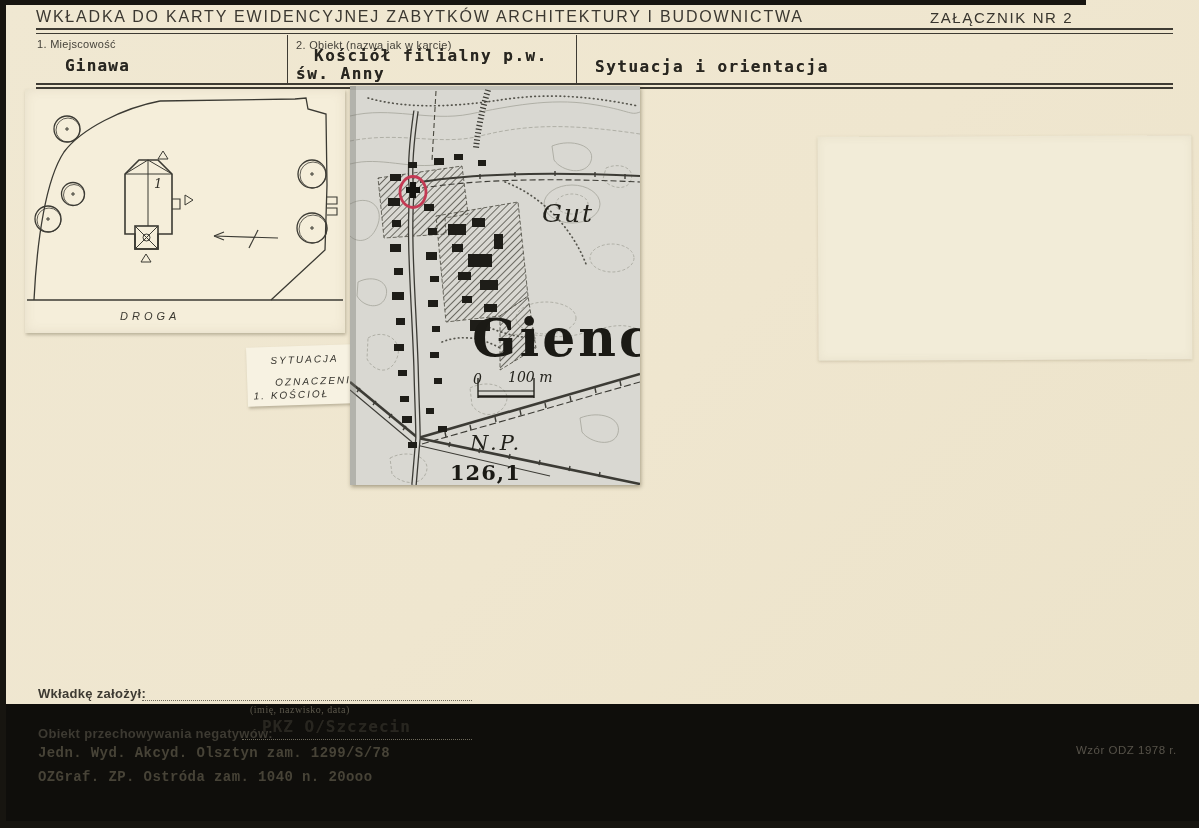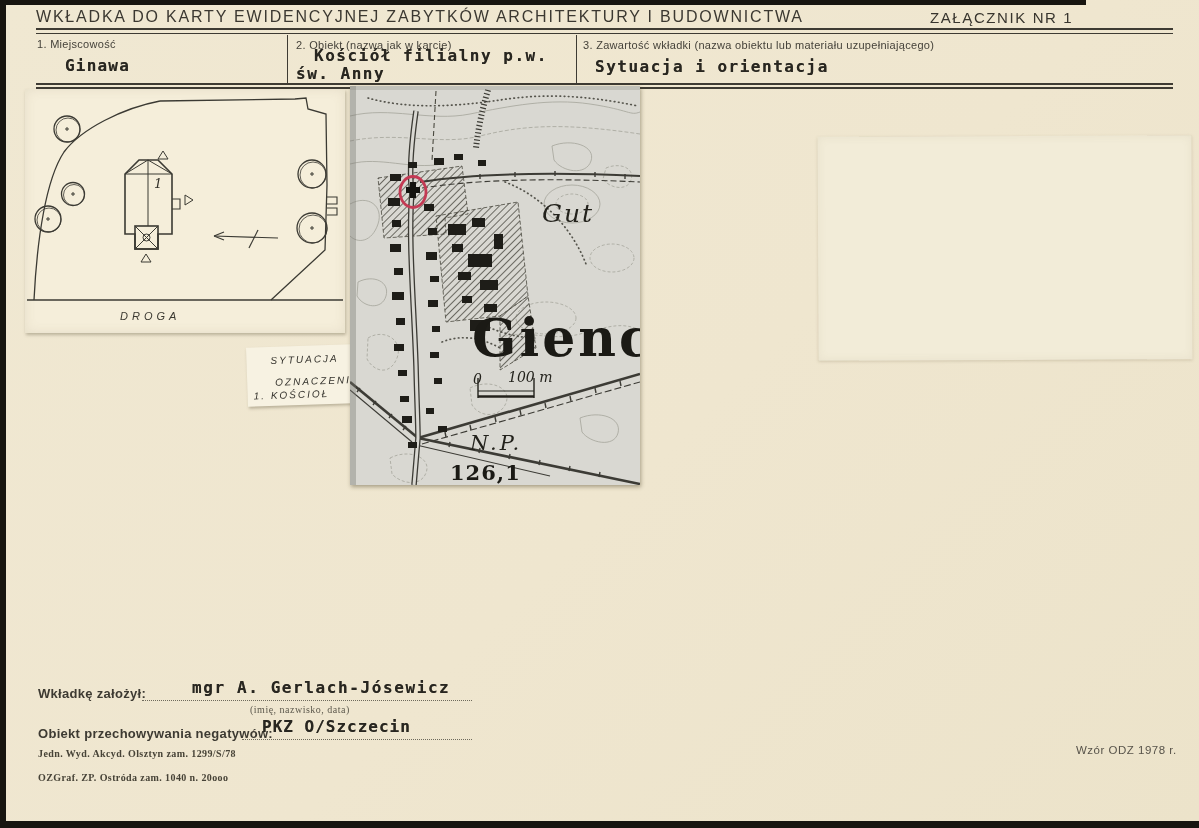--- a/index.html
+++ b/index.html
@@ -2,21 +2,21 @@
 <html><head>
 <meta charset="utf-8">
 <style>
   html,body{margin:0;padding:0;}
   body{
     width:1199px;height:828px;overflow:hidden;
     font-family:"Liberation Sans","DejaVu Sans",sans-serif;
     background:#0f0e0b;
   }
   .page{
-    position:relative;width:1199px;height:828px;
+    position:relative;width:1199px;height:704px;
     background:linear-gradient(135deg,#f0e8d2 0%,#efe6cf 55%,#ece3ca 100%);
   }
   .abs{position:absolute;}
   
   .edge{background:#171510;}
   
   .hdr-title{
     font-size:16px;letter-spacing:1.8px;color:#3b3831;white-space:nowrap;
   }
   .hdr-att{font-size:15px;letter-spacing:1.6px;color:#38352e;white-space:nowrap;}
@@ -48,51 +48,50 @@
   .blank-patch{
     background:#f2ecd8;
     box-shadow:0 1px 3px rgba(120,105,70,.25), inset 0 0 10px rgba(120,105,70,.08);
     transform:rotate(-.2deg);
   }
   
   .footlabel{font-size:13px;font-weight:bold;color:#3d3a32;letter-spacing:.3px;white-space:nowrap;}
   .dotline{border-bottom:1.5px dotted #6e6a5c;height:1px;}
   .hint{font-family:"Liberation Serif","DejaVu Serif",serif;font-size:10px;color:#5c584c;letter-spacing:.5px;white-space:nowrap;}
   .smallprint{
-    font-family:Liberation Serif, serif;font-weight:bold;
-    font-size:10px;color:#474337;letter-spacing:.4px;line-height:11px;white-space:nowrap;
+    font-family:Liberation Mono, monospace;font-weight:bold;
+    font-size:14px;color:#474337;letter-spacing:.4px;line-height:11px;white-space:nowrap;
   }
   .formcode{font-size:11.5px;color:#57534a;letter-spacing:.5px;white-space:nowrap;}
   svg text{user-select:none;}
 </style>
 </head>
 <body>
 
 <div class="page">
 
   <div class="abs edge" style="left:0;top:0;width:6px;height:828px;"></div>
   <div class="abs edge" style="left:0;top:0;width:1086px;height:5px;"></div>
   <div class="abs edge" style="left:0;top:821px;width:1199px;height:7px;"></div>
 
   <div class="abs hdr-title" style="left:36px;top:8px;">WKŁADKA DO KARTY EWIDENCYJNEJ ZABYTKÓW ARCHITEKTURY I BUDOWNICTWA</div>
-  <div class="abs hdr-att" style="left:930px;top:9px;">ZAŁĄCZNIK NR 1</div>
+  <div class="abs hdr-att" style="left:930px;top:9px;">ZAŁĄCZNIK NR 2</div>
   <div class="abs rule" style="left:36px;top:28px;width:1137px;"></div>
   <div class="abs rule" style="left:36px;top:32.5px;width:1137px;"></div>
 
   <div class="abs vsep" style="left:287px;top:35px;height:48px;"></div>
   <div class="abs vsep" style="left:576px;top:35px;height:48px;"></div>
 
   <div class="abs flabel" style="left:37px;top:38px;">1. Miejscowość</div>
   <div class="abs typed" style="left:37px;top:56px;margin-left:28px;">Ginawa</div>
 
   <div class="abs flabel" style="left:296px;top:39px;">2. Obiekt (nazwa jak w karcie)</div>
   <div class="abs typed" style="left:314px;top:46px;letter-spacing:1.5px;">Kościół filialny p.w.</div>
   <div class="abs typed" style="left:296px;top:64px;letter-spacing:1.5px;text-align:center;">św. Anny</div>
 
-  <div class="abs flabel" style="left:583px;top:39px;">3. Zawartość wkładki (nazwa obiektu lub materiału uzupełniającego)</div>
   <div class="abs typed" style="left:595px;top:57px;letter-spacing:1.5px;">Sytuacja i orientacja</div>
 
   <div class="abs rule" style="left:36px;top:83px;width:1137px;"></div>
   <div class="abs rule" style="left:36px;top:87px;width:1137px;"></div>
 
   <div class="abs inset" style="left:25px;top:89px;width:320px;height:244px;">
     <svg width="320" height="244" viewBox="0 0 320 244">
       <g fill="none" stroke="#3b3a33" stroke-width="1.3">
 
         <path d="M135,12 L270,10 L281,9 L283,20 L301,25 L302,96 L300,161 L246,211"></path>
@@ -273,21 +272,20 @@
 
       <rect x="0" y="0" width="6" height="399" fill="#77766e" opacity=".38"></rect>
       <rect x="0" y="0" width="290" height="4" fill="#8b8a82" opacity=".3"></rect>
     </svg>
   </div>
 
   <div class="abs blank-patch" style="left:818px;top:136px;width:374px;height:224px;"></div>
 
   <div class="abs footlabel" style="left:38px;top:686px;">Wkładkę założył:</div>
   <div class="abs dotline" style="left:142px;top:699px;width:330px;"></div>
-  <div class="abs typed" style="left:192px;top:678px;letter-spacing:1.6px;">mgr A. Gerlach-Jósewicz</div>
   <div class="abs hint" style="left:250px;top:704px;">(imię, nazwisko, data)</div>
 
   <div class="abs footlabel" style="left:38px;top:726px;">Obiekt przechowywania negatywów:</div>
   <div class="abs dotline" style="left:242px;top:738px;width:230px;"></div>
   <div class="abs typed" style="left:262px;top:717px;letter-spacing:1px;">PKZ O/Szczecin</div>
 
   <div class="abs smallprint" style="left:38px;top:748px;">Jedn. Wyd. Akcyd. Olsztyn zam. 1299/S/78</div>
   <div class="abs smallprint" style="left:38px;top:772px;">OZGraf. ZP. Ostróda zam. 1040 n. 20ooo</div>
 
   <div class="abs formcode" style="left:1076px;top:744px;text-align:center;">Wzór ODZ 1978 r.</div>

